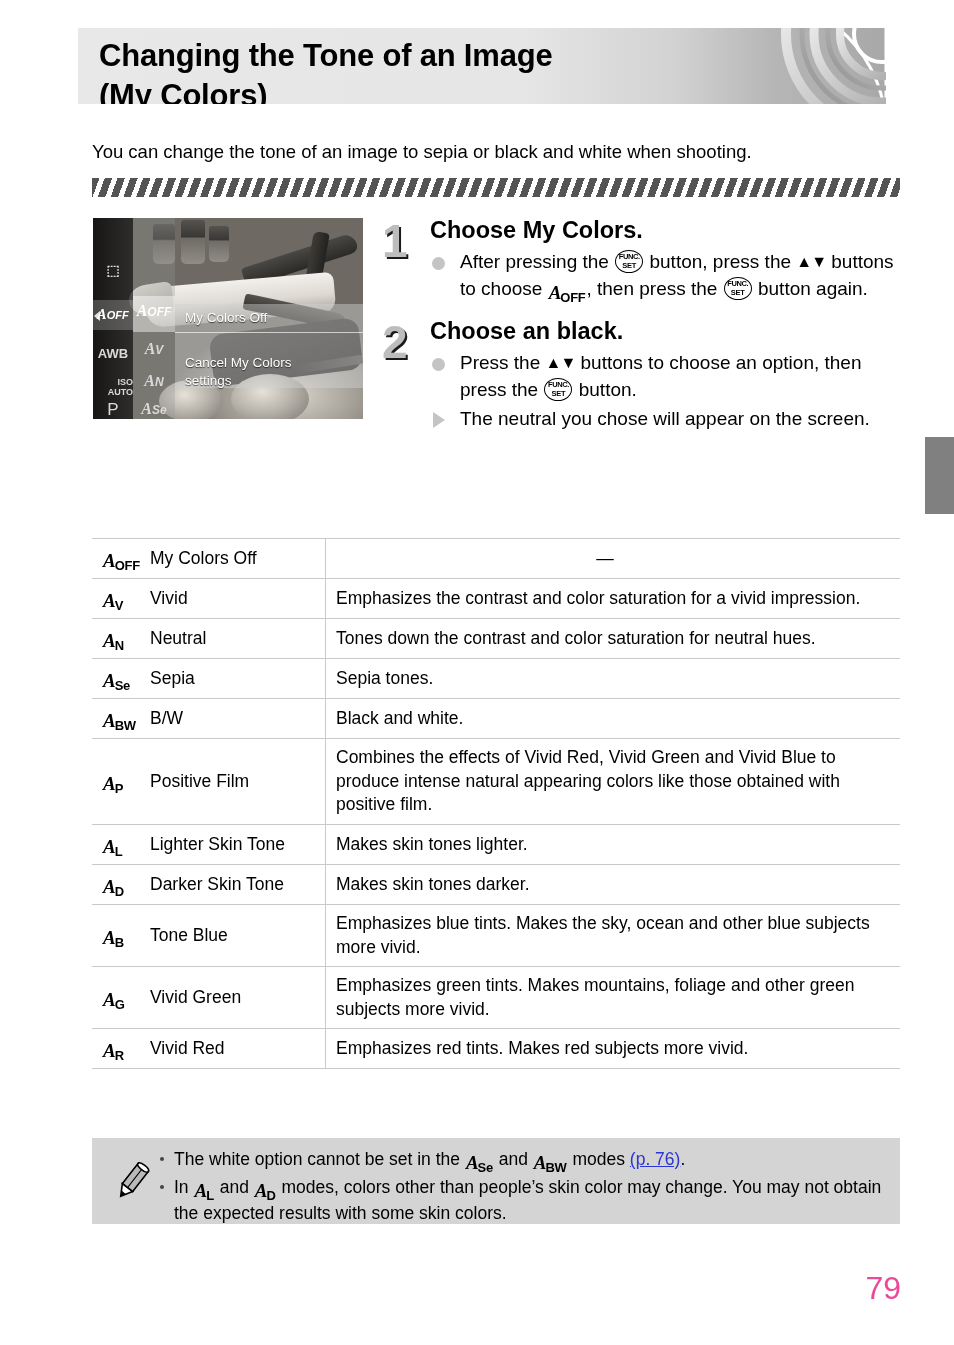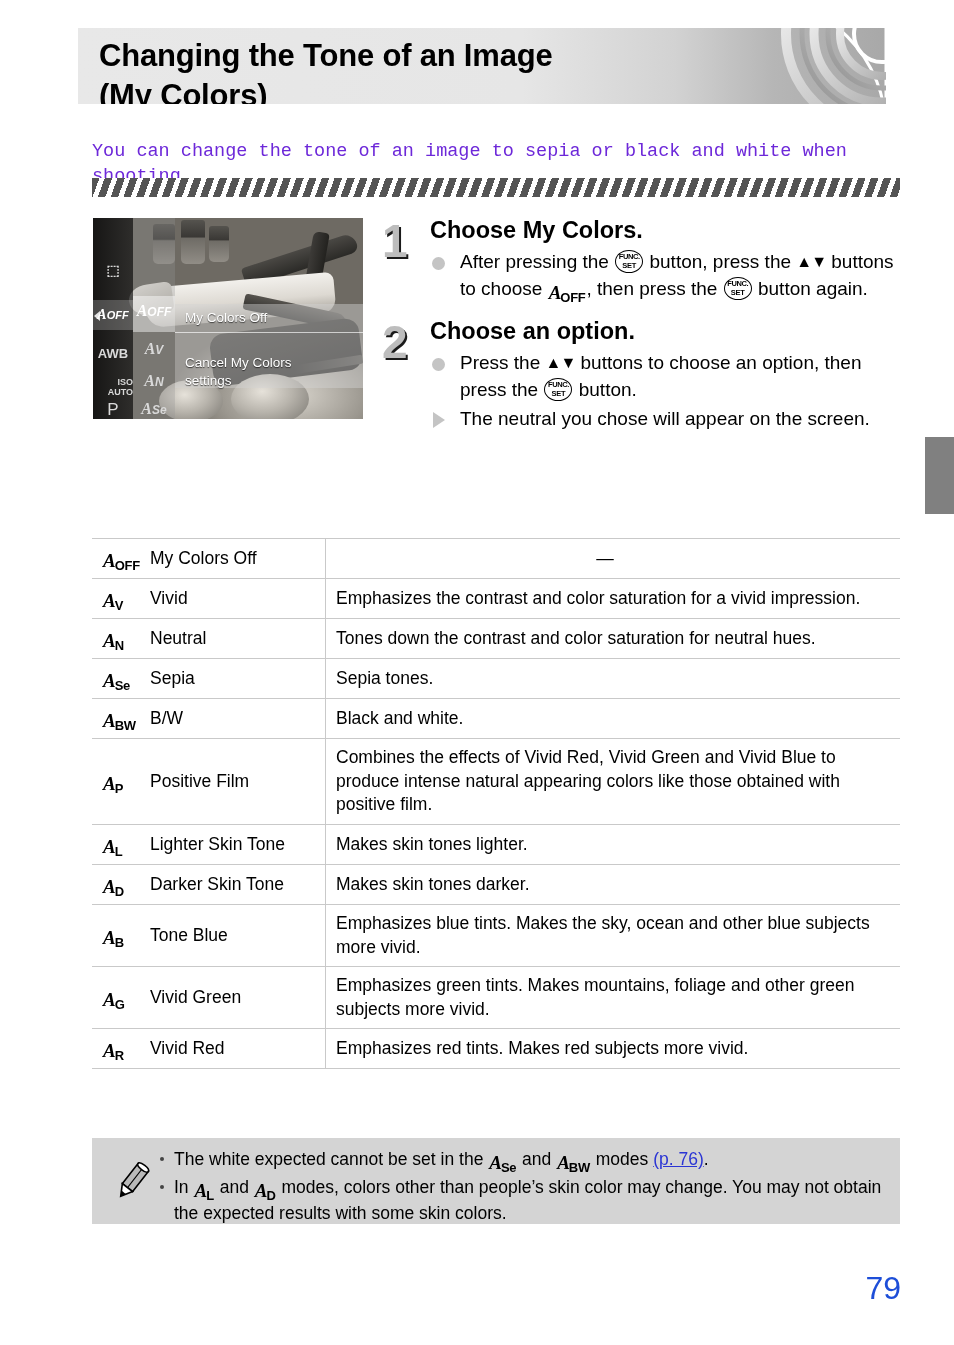--- a/index.html
+++ b/index.html
@@ -23,21 +23,21 @@
     position:absolute;left:21px;top:8px;
     font-size:31px;font-weight:bold;line-height:1.30;
     letter-spacing:-0.2px;
     color:#000;white-space:pre-line;
   }
   .lens-deco{position:absolute;right:0;top:0;width:200px;height:102px;}
 
   
   .intro{
     position:absolute;left:92px;top:140px;width:815px;
-    font-size:18.5px;line-height:1.35;color:#6d28d9;font-family:Liberation Mono, monospace;
+    font-size:18.5px;line-height:1.35;color:#000000;
   }
 
   
   .stripe{
     position:absolute;left:92px;top:178px;width:808px;height:19px;
     background-image:repeating-linear-gradient(110deg,#545454 0px,#545454 7px,#ffffff 7px,#ffffff 12px);
   }
 
   
   .shot{
@@ -223,21 +223,21 @@
   .note-item{position:relative;padding-left:16px;margin-bottom:2px;}
   .note-item:before{
     content:"";position:absolute;left:2px;top:10px;width:4px;height:4px;
     background:#444;border-radius:50%;
   }
 
   
   .side-tab{position:absolute;left:925px;top:437px;width:29px;height:77px;background:#808080;}
   .folio{
     position:absolute;right:53px;top:1272px;
-    font-size:32px;line-height:1;color:#1d4ed8;
+    font-size:32px;line-height:1;color:#ec4899;
   }
 </style>
 </head>
 <body>
 
 <div class="page">
 
   <div class="header">
     <div class="header-title">Changing the Tone of an Image
 (My Colors)</div>
@@ -318,21 +318,21 @@
           <span>
             <span>After pressing the </span><span class="funcset"><i class="a">FUNC.</i><i class="b">SET</i></span><span> button, press the </span><span class="ud">▲▼</span><span> buttons to choose </span><span class="mc"><span class="a">A</span><span class="s">OFF</span></span><span>, then press the </span><span class="funcset"><i class="a">FUNC.</i><i class="b">SET</i></span><span> button again.</span>
           </span>
         </div>
       </div>
     </div>
 
     <div class="step" style="margin-top:14px;">
       <div class="step-num">2</div>
       <div class="step-body">
-        <div class="step-head">Choose an option.</div>
+        <div class="step-head">Choose an black.</div>
         <div class="bullet-row">
           <span class="dot-b"></span>
           <span>
             <span>Press the </span><span class="ud">▲▼</span><span> buttons to choose an option, then press the </span><span class="funcset"><i class="a">FUNC.</i><i class="b">SET</i></span><span> button.</span>
           </span>
         </div>
         <div class="bullet-row">
           <span class="tri-b"></span>
           <span>The neutral you chose will appear on the screen.</span>
         </div>
@@ -406,21 +406,21 @@
       <g transform="rotate(38 20 21)">
         <rect x="14" y="3" width="13" height="26" fill="#b9b9b9" stroke="#000" stroke-width="1.6"></rect>
         <line x1="20.5" y1="4" x2="20.5" y2="28" stroke="#000" stroke-width="1"></line>
         <ellipse cx="20.5" cy="3.5" rx="6.5" ry="2.6" fill="#ffffff" stroke="#000" stroke-width="1.6"></ellipse>
         <path d="M14 29 L20.5 40 L27 29 Z" fill="#ffffff" stroke="#000" stroke-width="1.6"></path>
         <path d="M17.6 35 L20.5 40 L23.4 35 Z" fill="#000"></path>
       </g>
     </svg>
     <div class="note-list">
       <div class="note-item">
-        <span>The white expected cannot be set in the </span><span class="mc"><span class="a">A</span><span class="s">Se</span></span><span> and </span><span class="mc"><span class="a">A</span><span class="s">BW</span></span><span> modes </span><a class="lnk" href="#">(p. 76)</a><span>.</span>
+        <span>The white option cannot be set in the </span><span class="mc"><span class="a">A</span><span class="s">Se</span></span><span> and </span><span class="mc"><span class="a">A</span><span class="s">BW</span></span><span> modes </span><a class="lnk" href="#">(p. 76)</a><span>.</span>
       </div>
       <div class="note-item">
         <span>In </span><span class="mc"><span class="a">A</span><span class="s">L</span></span><span> and </span><span class="mc"><span class="a">A</span><span class="s">D</span></span><span> modes, colors other than people’s skin color may change. You may not obtain the expected results with some skin colors.</span>
       </div>
     </div>
   </div>
 
   <div class="side-tab"></div>
   <div class="folio">79</div>
 

